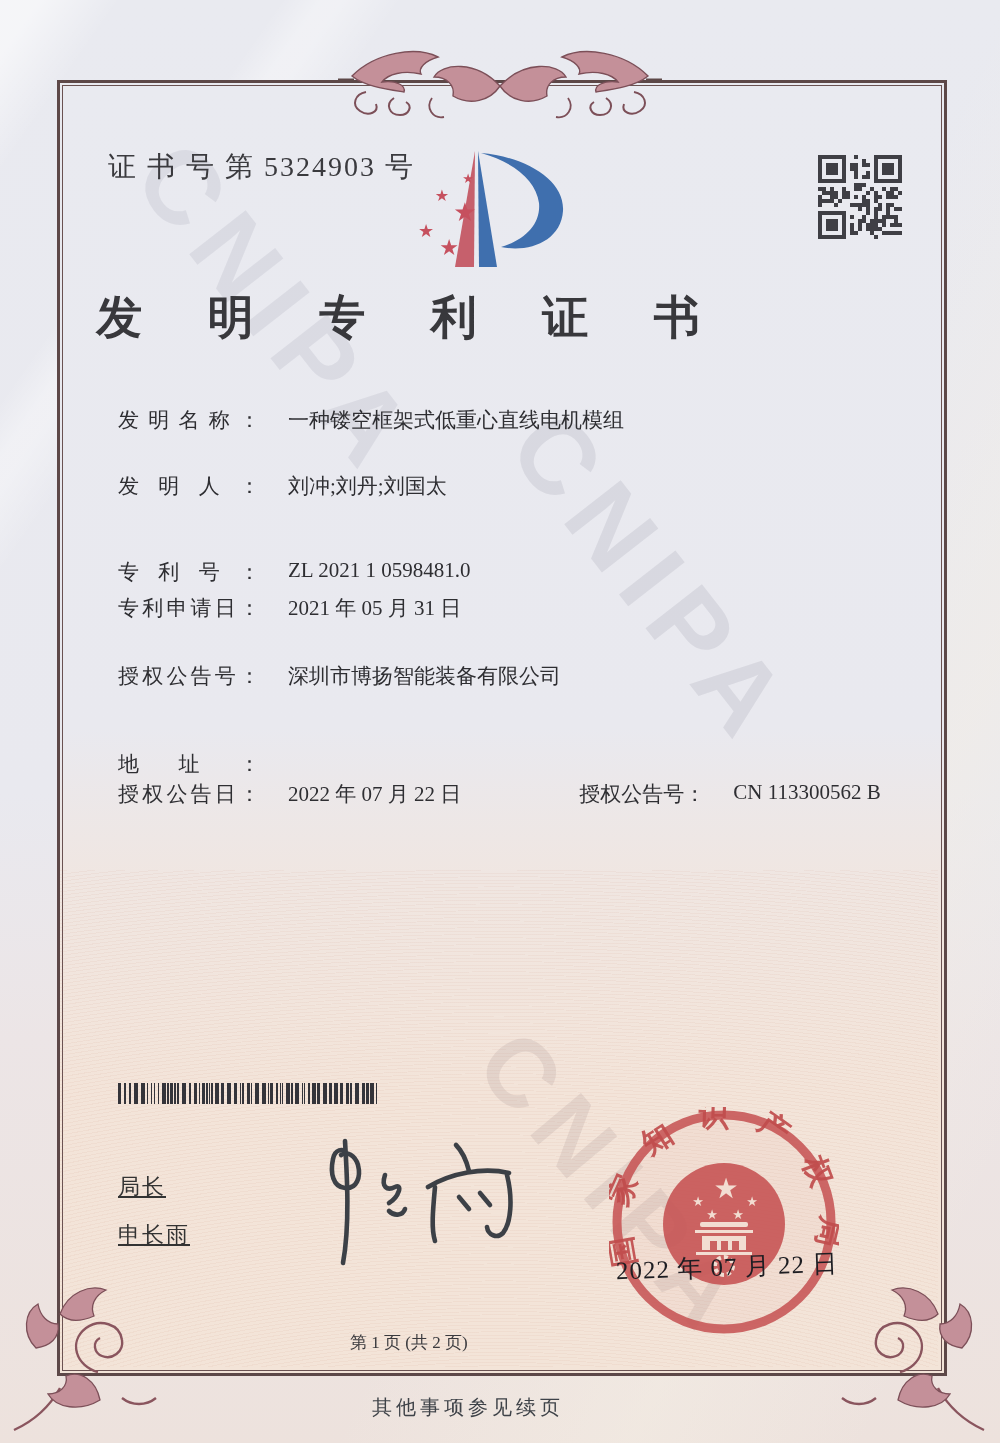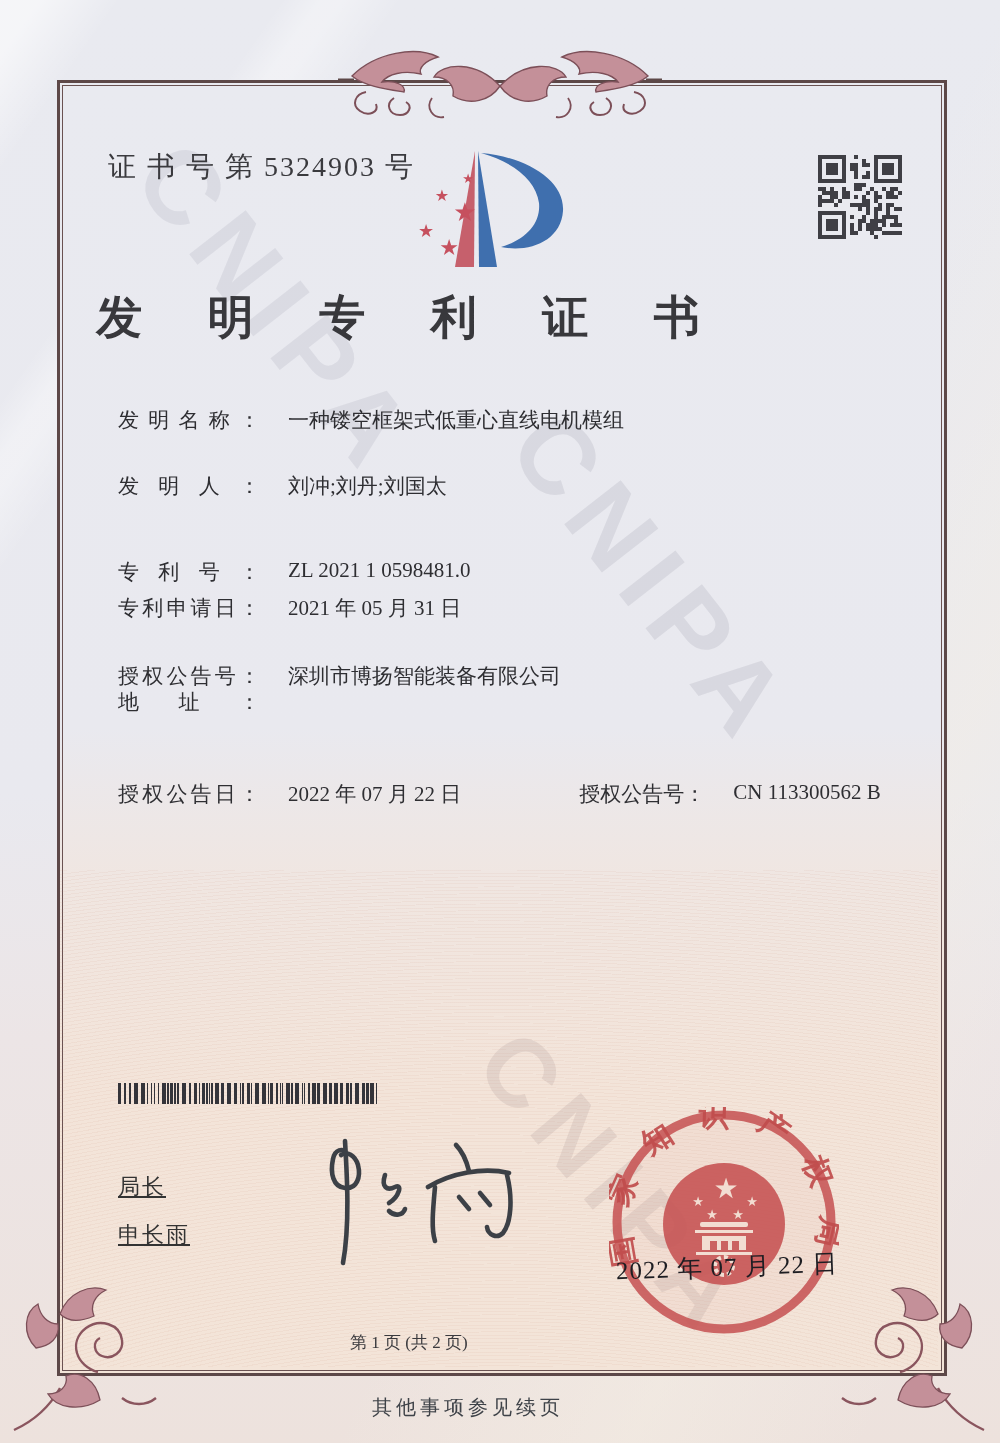--- a/index.html
+++ b/index.html
@@ -265,21 +265,21 @@
         <span class="val">ZL 2021 1 0598481.0</span>
       </div>
       <div class="frow" style="top:594px;font-family:Liberation Serif, serif;">
         <span class="lbl">专利申请日：</span>
         <span class="val">2021 年 05 月 31 日</span>
       </div>
       <div class="frow" style="top:662px;">
         <span class="lbl">授权公告号：</span>
         <span class="val">深圳市博扬智能装备有限公司</span>
       </div>
-      <div class="frow" style="top:688px;">
+      <div class="frow" style="top:750px;">
         <span class="lbl">地址：</span>
       </div>
       <div class="frow" style="top:780px;">
         <span class="lbl">授权公告日：</span>
         <span class="val">2022 年 07 月 22 日</span>
         <span class="lbl2">授权公告号：</span>
         <span class="val">CN 113300562 B</span>
       </div>
     </div>
 

